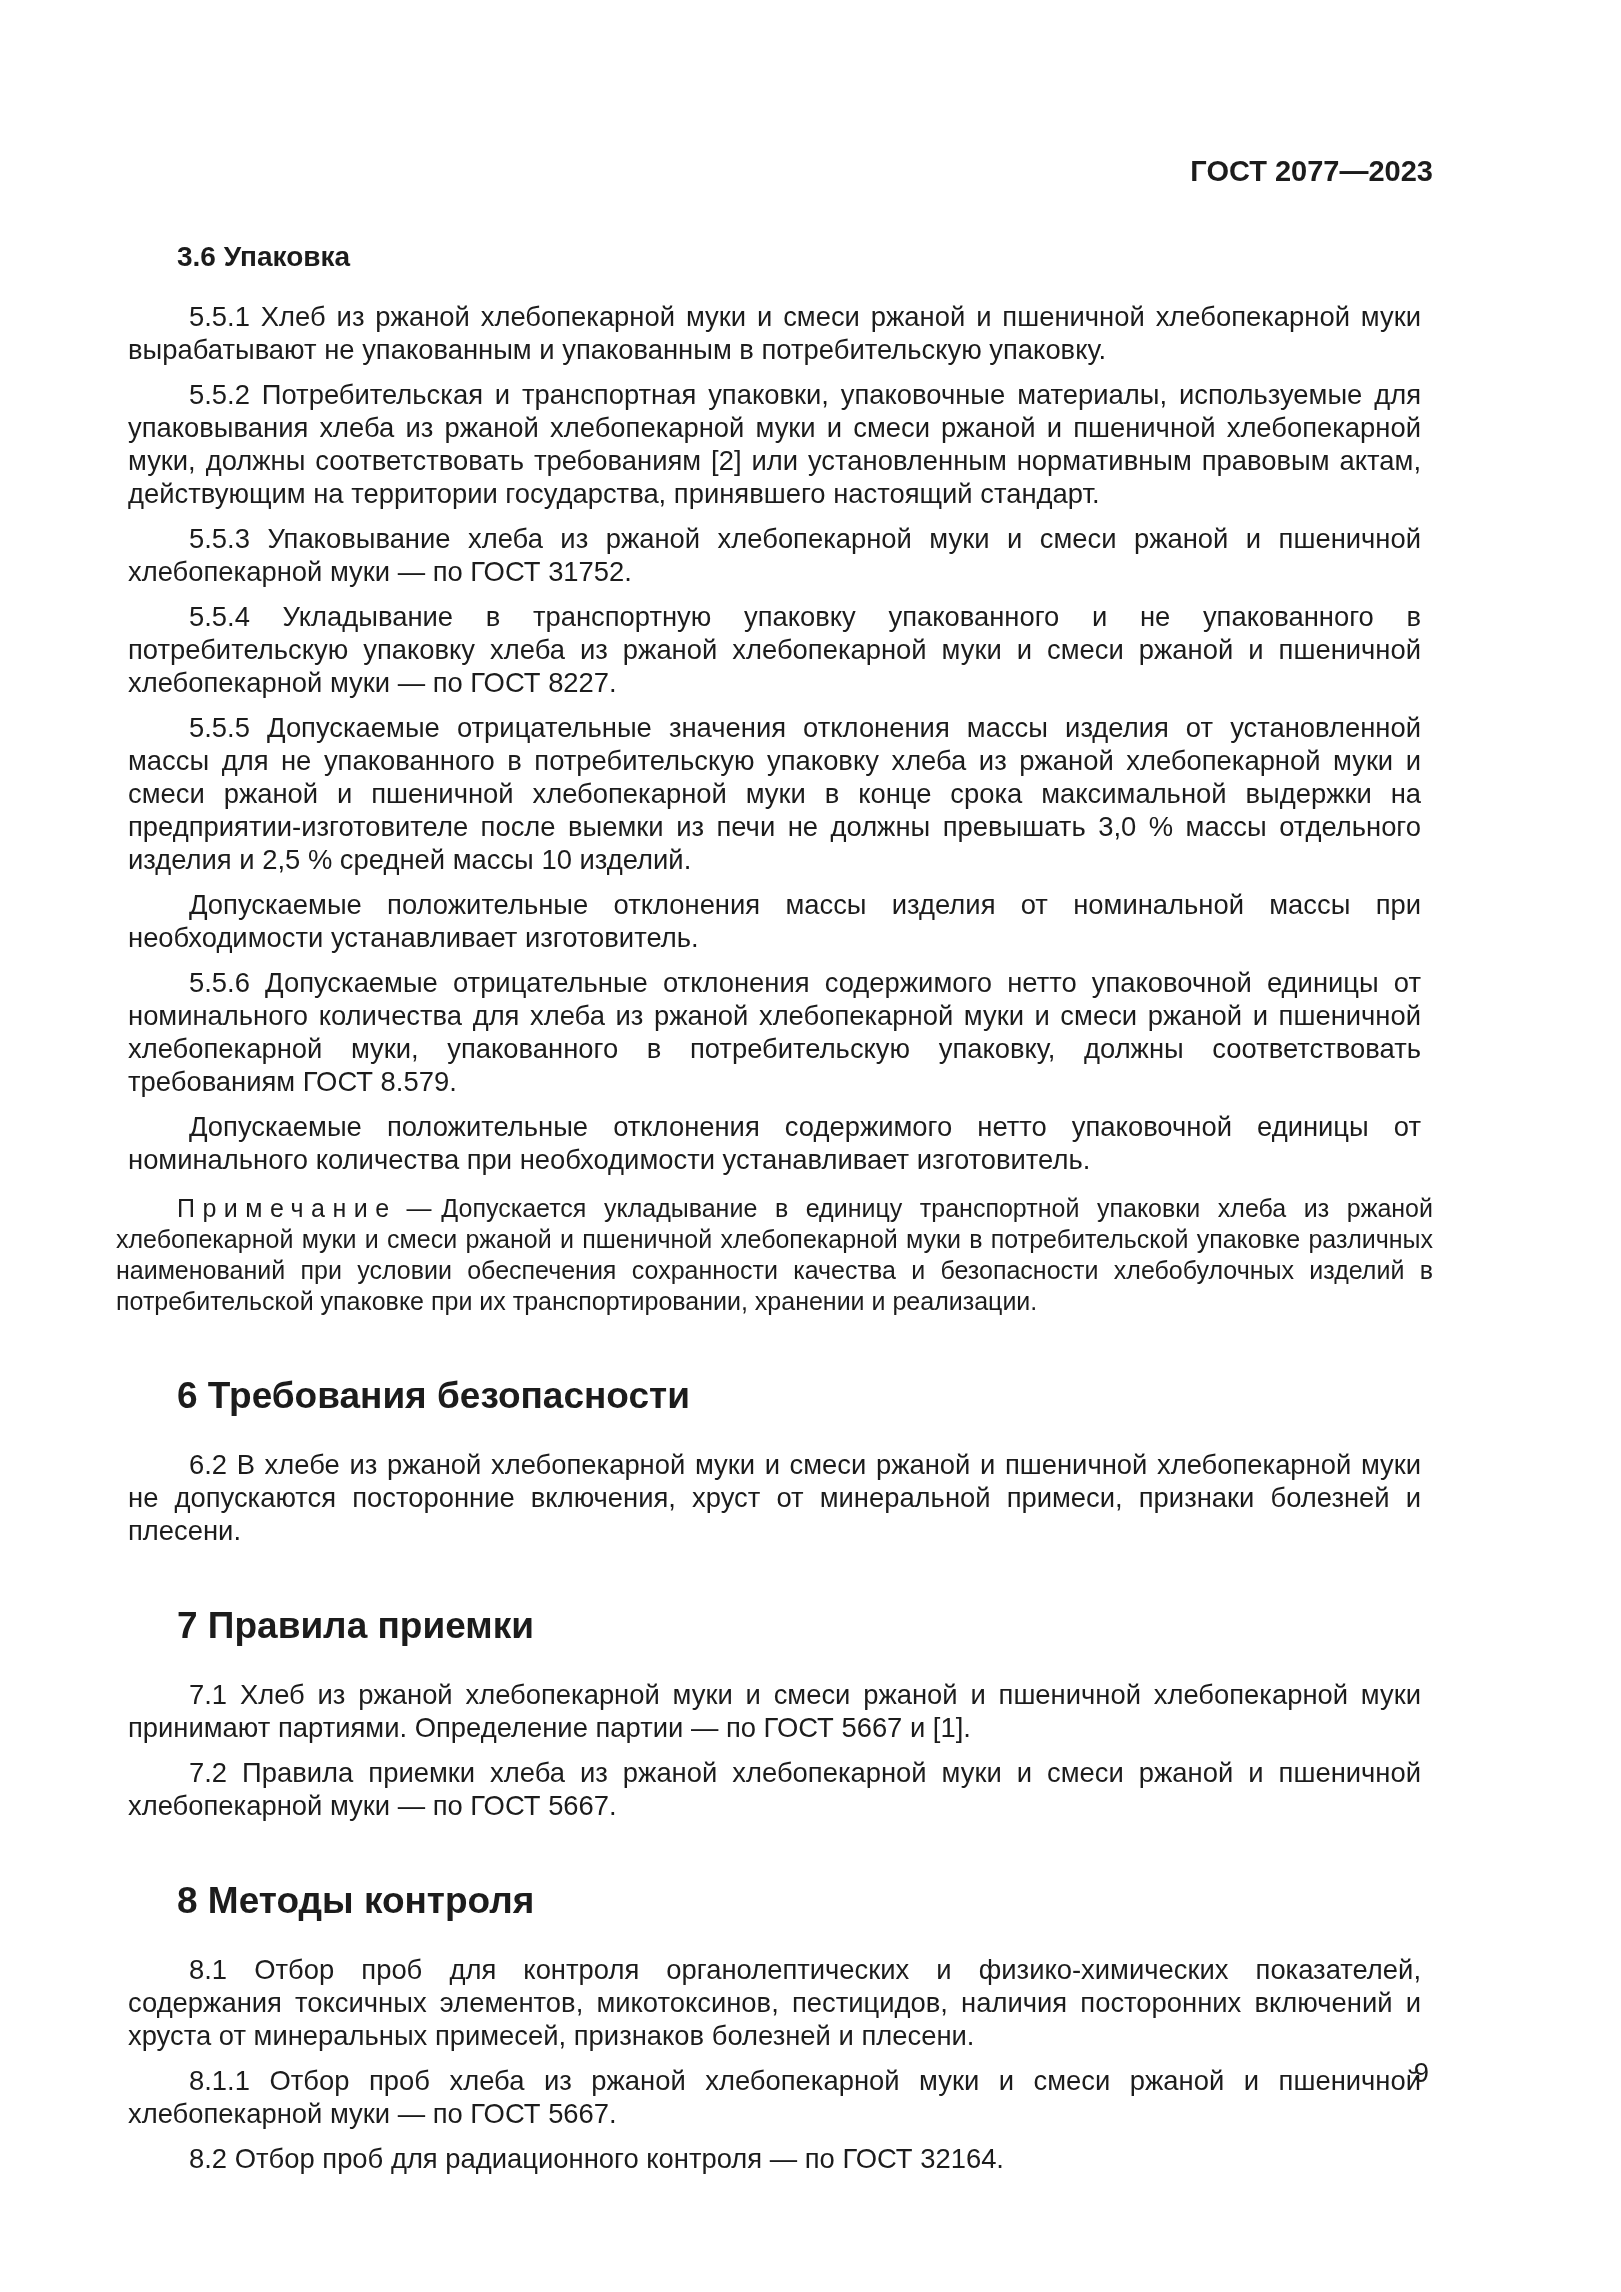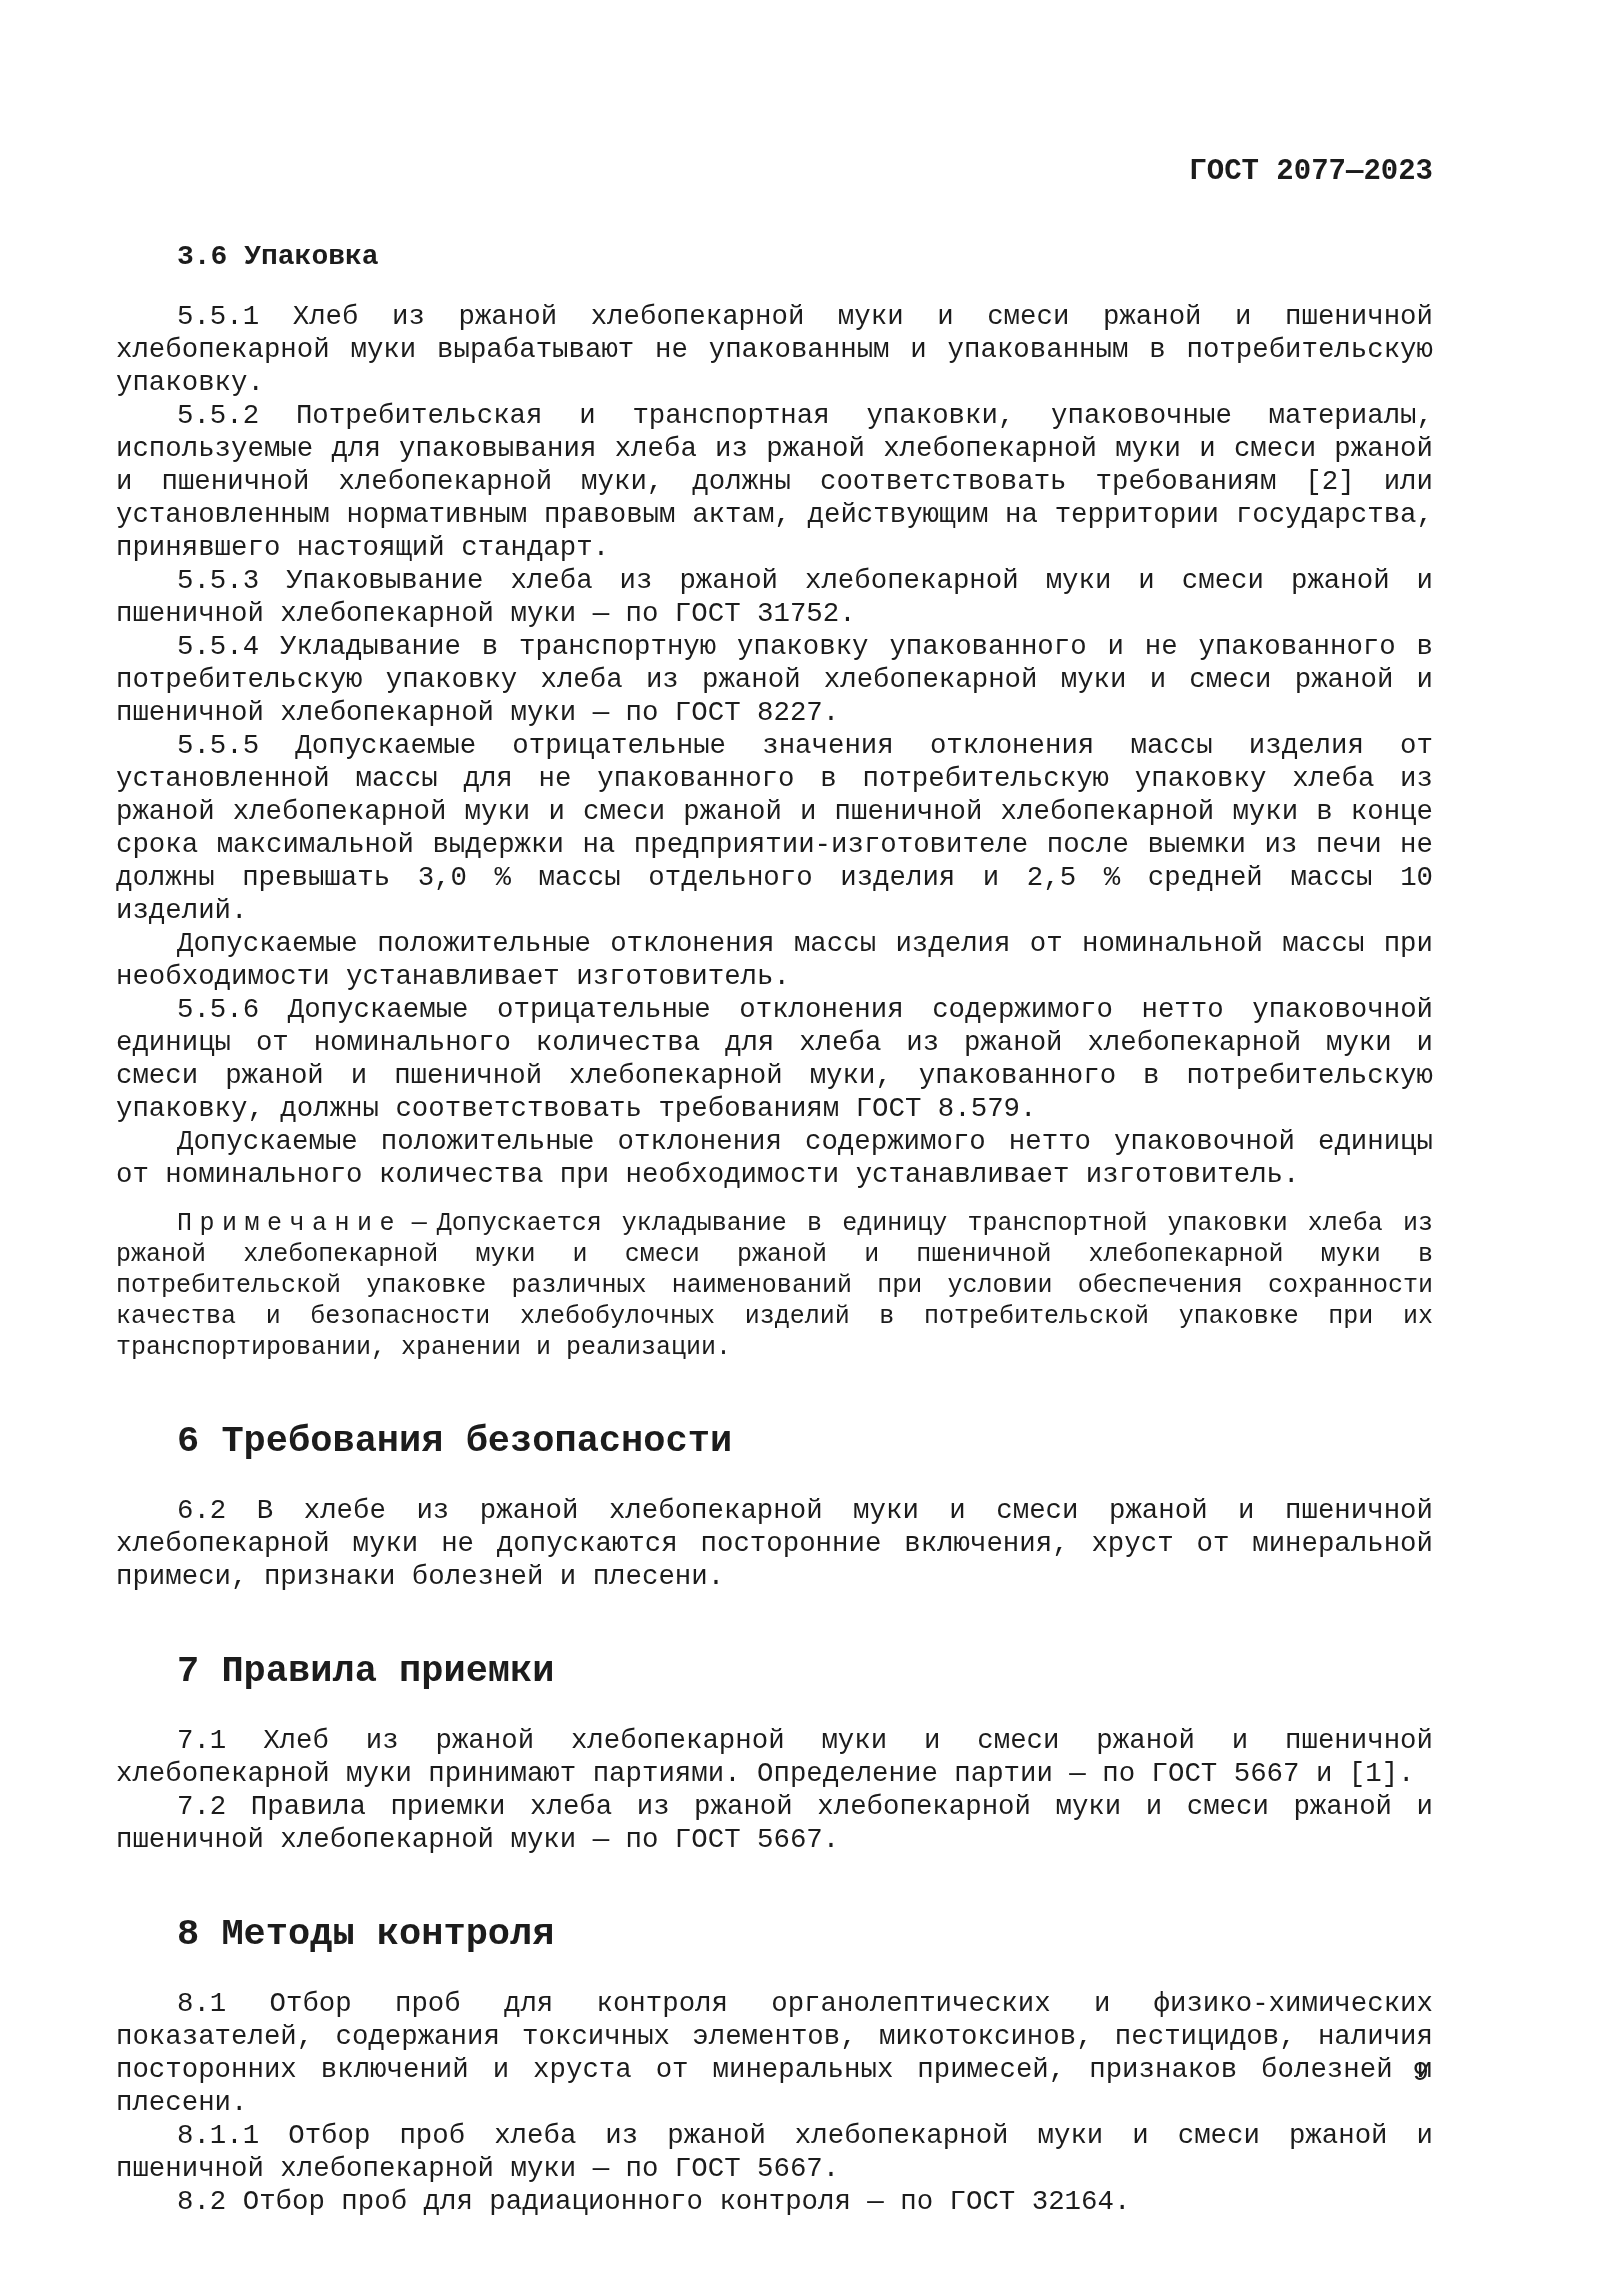--- a/index.html
+++ b/index.html
@@ -11,21 +11,20 @@
   .page {
     position: relative;
     width: 1621px;
     height: 2293px;
     margin: 0 auto;
     background: #ffffff;
     color: #1c1c1c;
     box-sizing: border-box;
     padding: 155px 188px 0 116px;
     overflow: hidden;
-    font-family: Liberation Mono, monospace;
   }
   .doc-header {
     text-align: right;
     font-weight: bold;
     font-size: 29px;
     line-height: 33px;
     margin: 0 0 51px 0;
   }
   .sub-heading {
     font-size: 28px;
@@ -37,21 +36,21 @@
   .section-heading {
     font-size: 37px;
     font-weight: bold;
     line-height: 39px;
     margin: 59px 0 33px 0;
     text-indent: 61px;
   }
   p.body {
     font-size: 27.4px;
     line-height: 33px;
-    margin: 0;
+    margin: 12px;
     text-align: justify;
     text-indent: 61px;
   }
   p.note {
     font-size: 25px;
     line-height: 31px;
     margin: 17.6px 0 0 0;
     text-align: justify;
     text-indent: 61px;
   }

